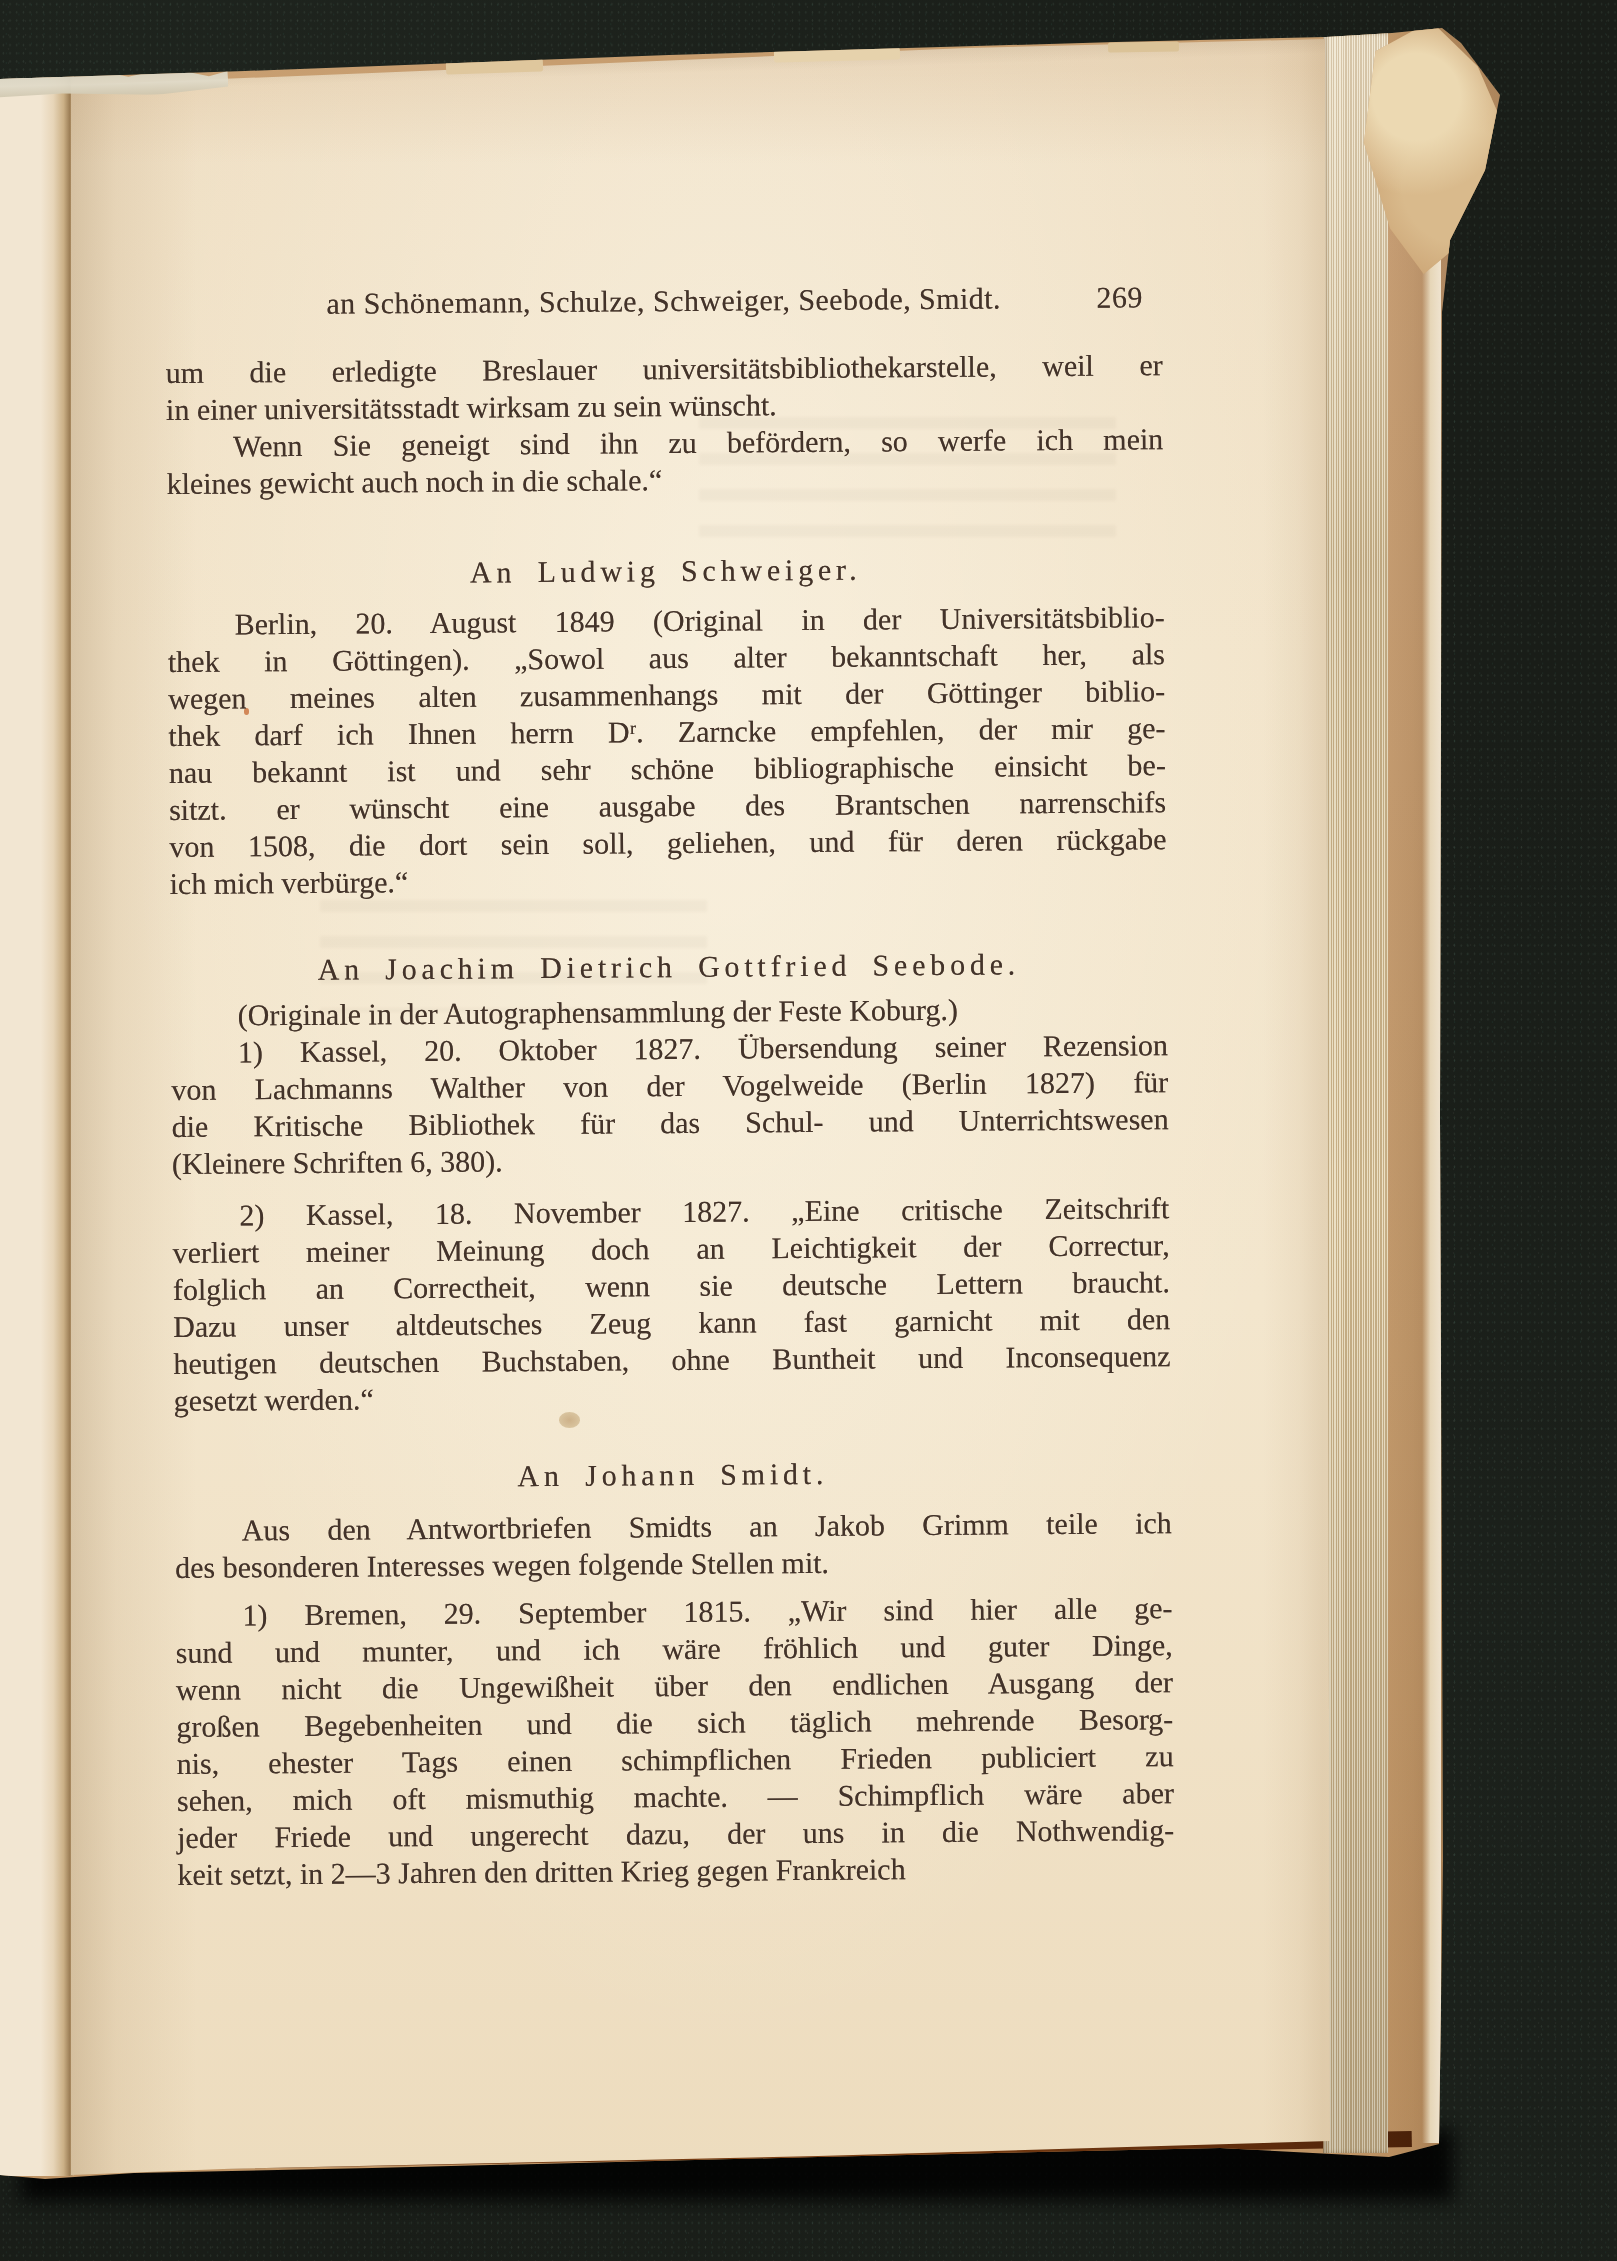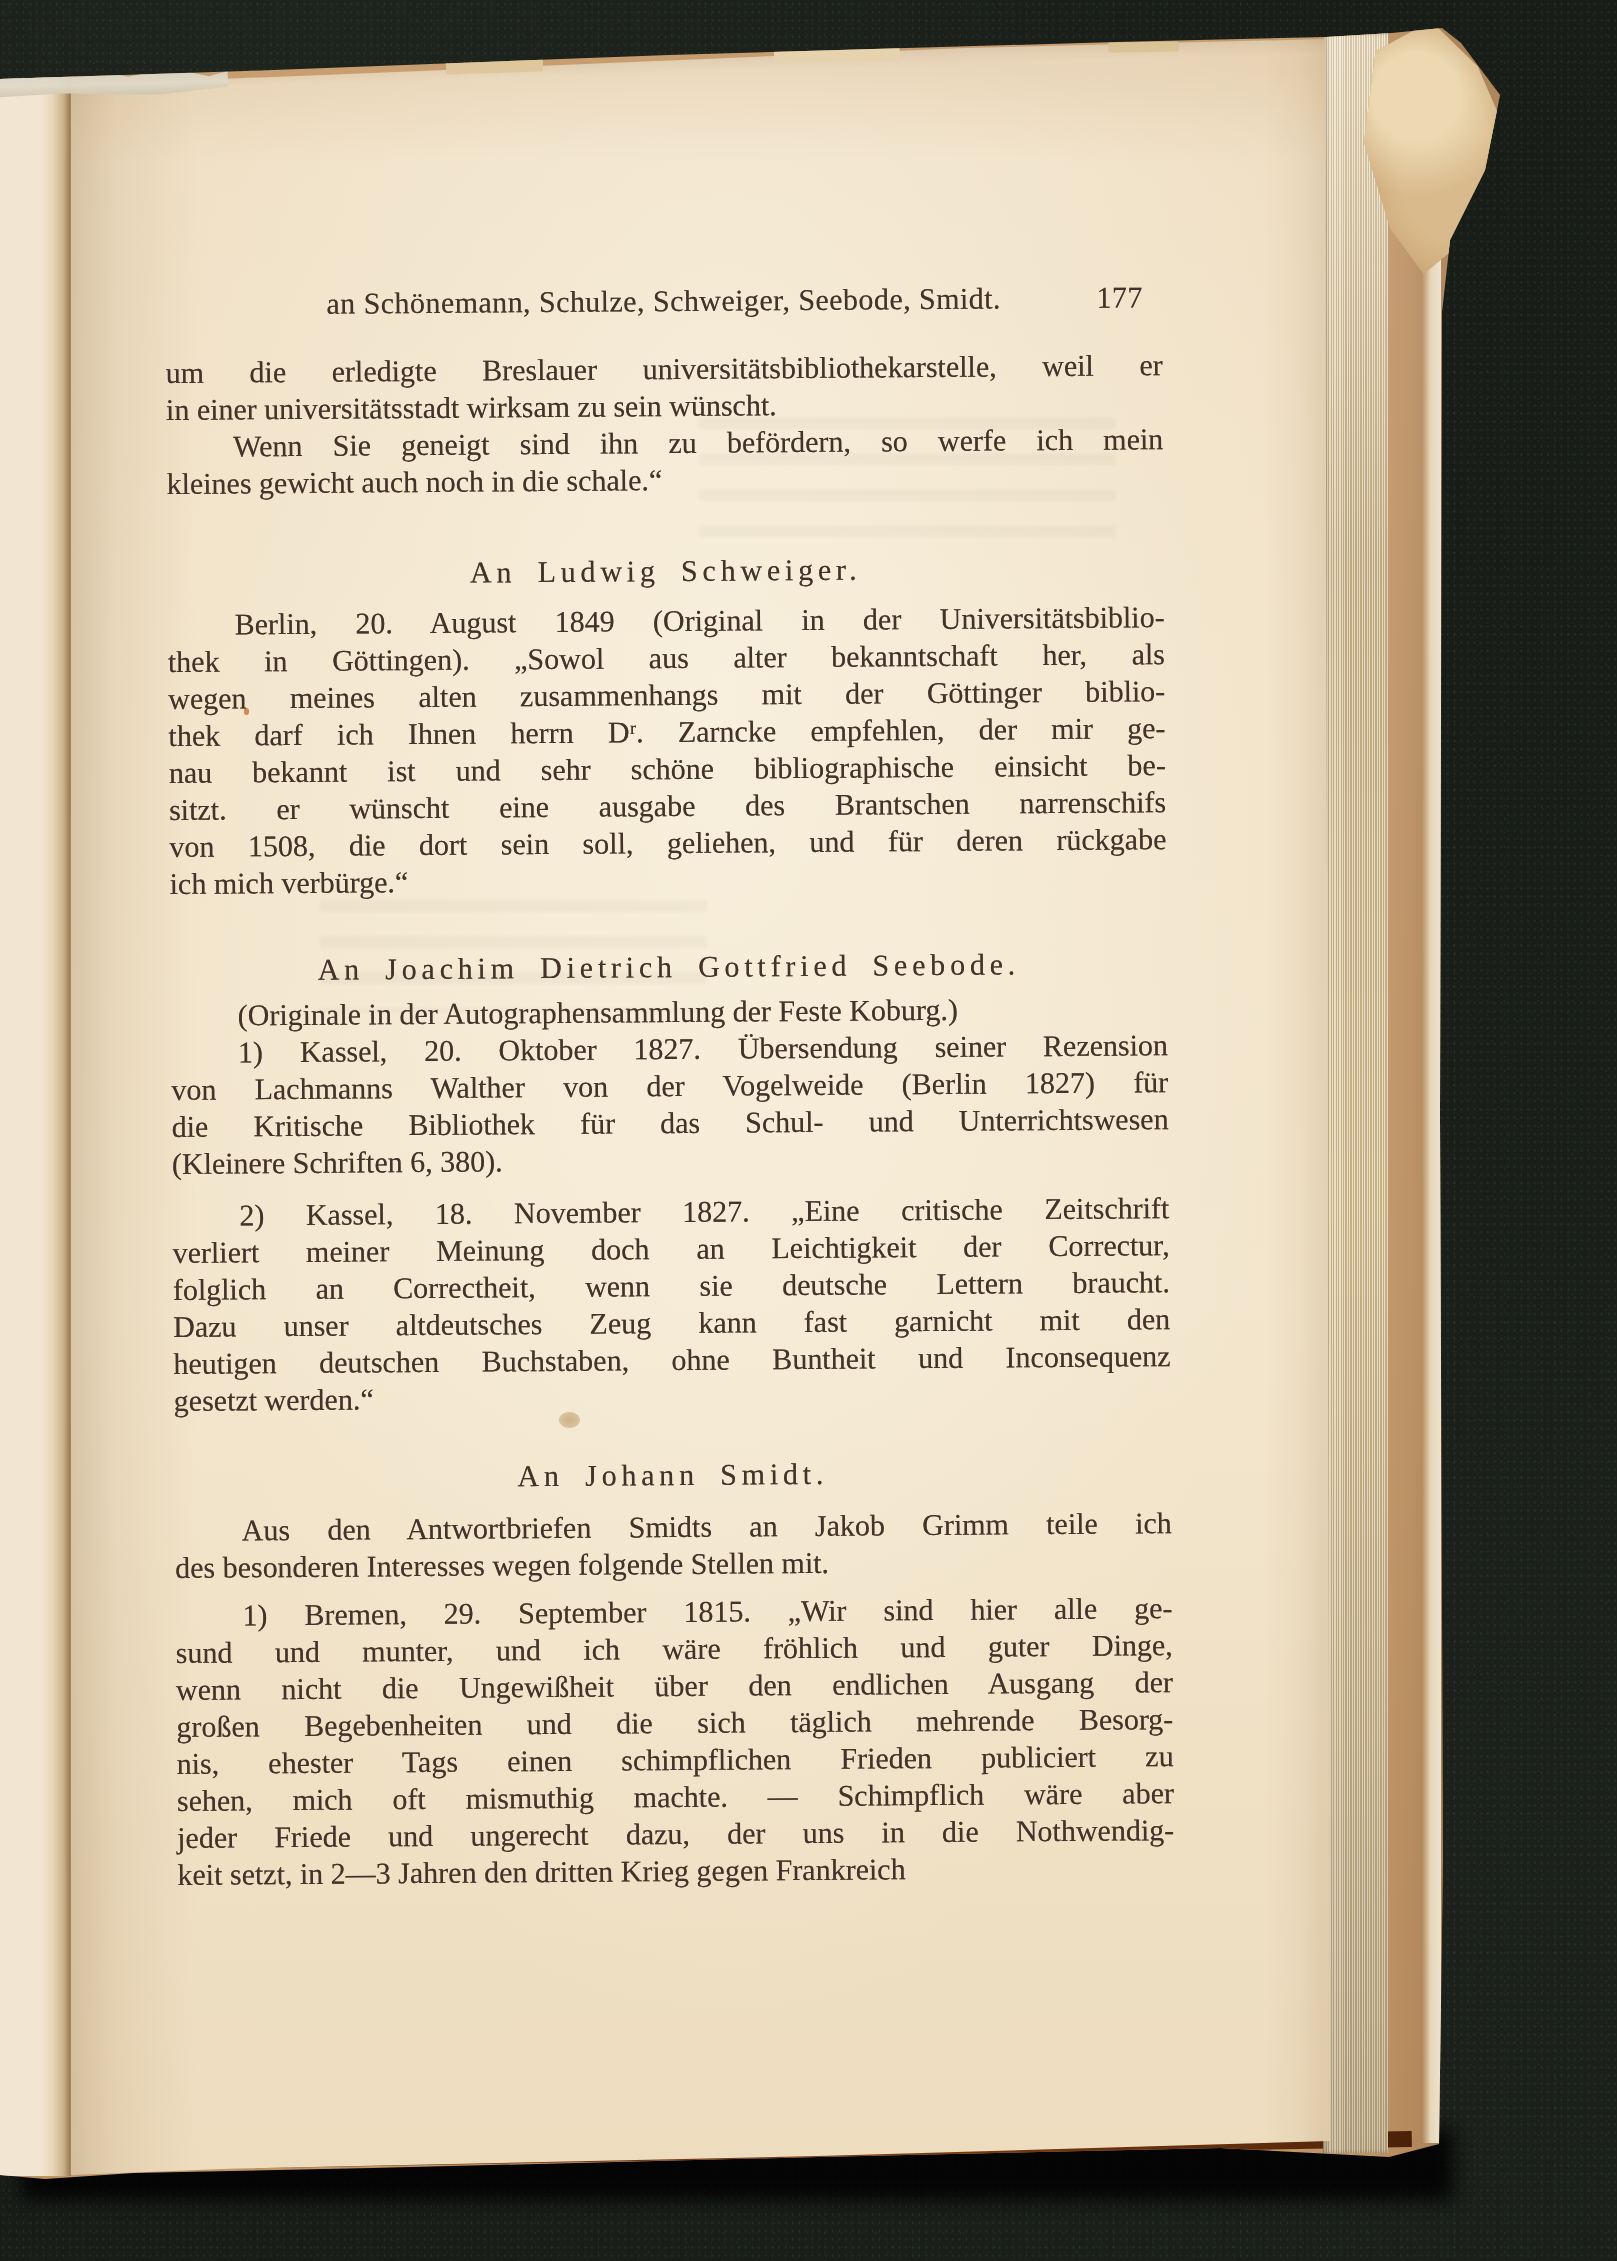--- a/index.html
+++ b/index.html
@@ -148,21 +148,21 @@
   </div>
 
   <div class="stain s1"></div>
   <div class="stain s2"></div>
   <div class="ghost g1"></div>
   <div class="ghost g2"></div>
 
   <div class="text-layer">
     <div class="ln header">
       <span>an Schönemann, Schulze, Schweiger, Seebode, Smidt.</span>
-      <span class="pn">177</span>
+      <span class="pn">269</span>
     </div>
   <div class="ln j mA">um die erledigte Breslauer universitätsbibliothekarstelle, weil er</div>
       <div class="ln e">in einer universitätsstadt wirksam zu sein wünscht.</div>
       <div class="ln j ind">Wenn Sie geneigt sind ihn zu befördern, so werfe ich mein</div>
       <div class="ln e">kleines gewicht auch noch in die schale.“</div>
       <div class="ln h mB">An Ludwig Schweiger.</div>
       <div class="ln j ind mC">Berlin, 20. August 1849 (Original in der Universitätsbiblio-</div>
       <div class="ln j">thek in Göttingen). „Sowol aus alter bekanntschaft her, als</div>
       <div class="ln j">wegen meines alten zusammenhangs mit der Göttinger biblio-</div>
       <div class="ln j">thek darf ich Ihnen herrn Dʳ. Zarncke empfehlen, der mir ge-</div>

